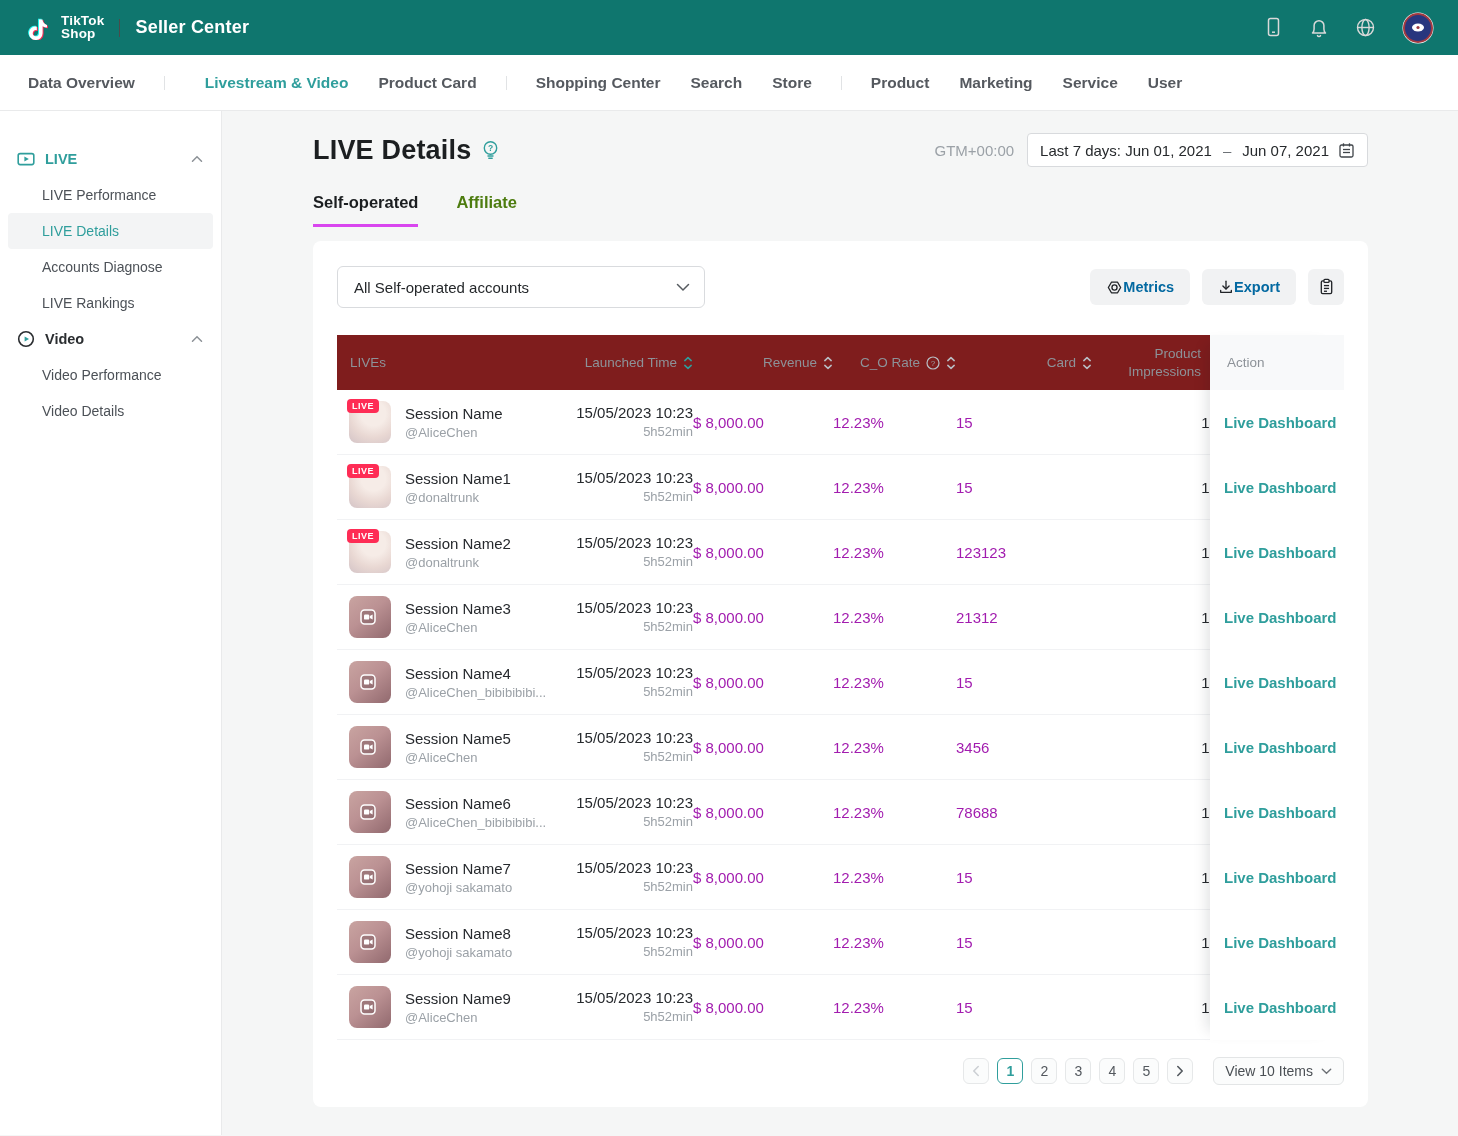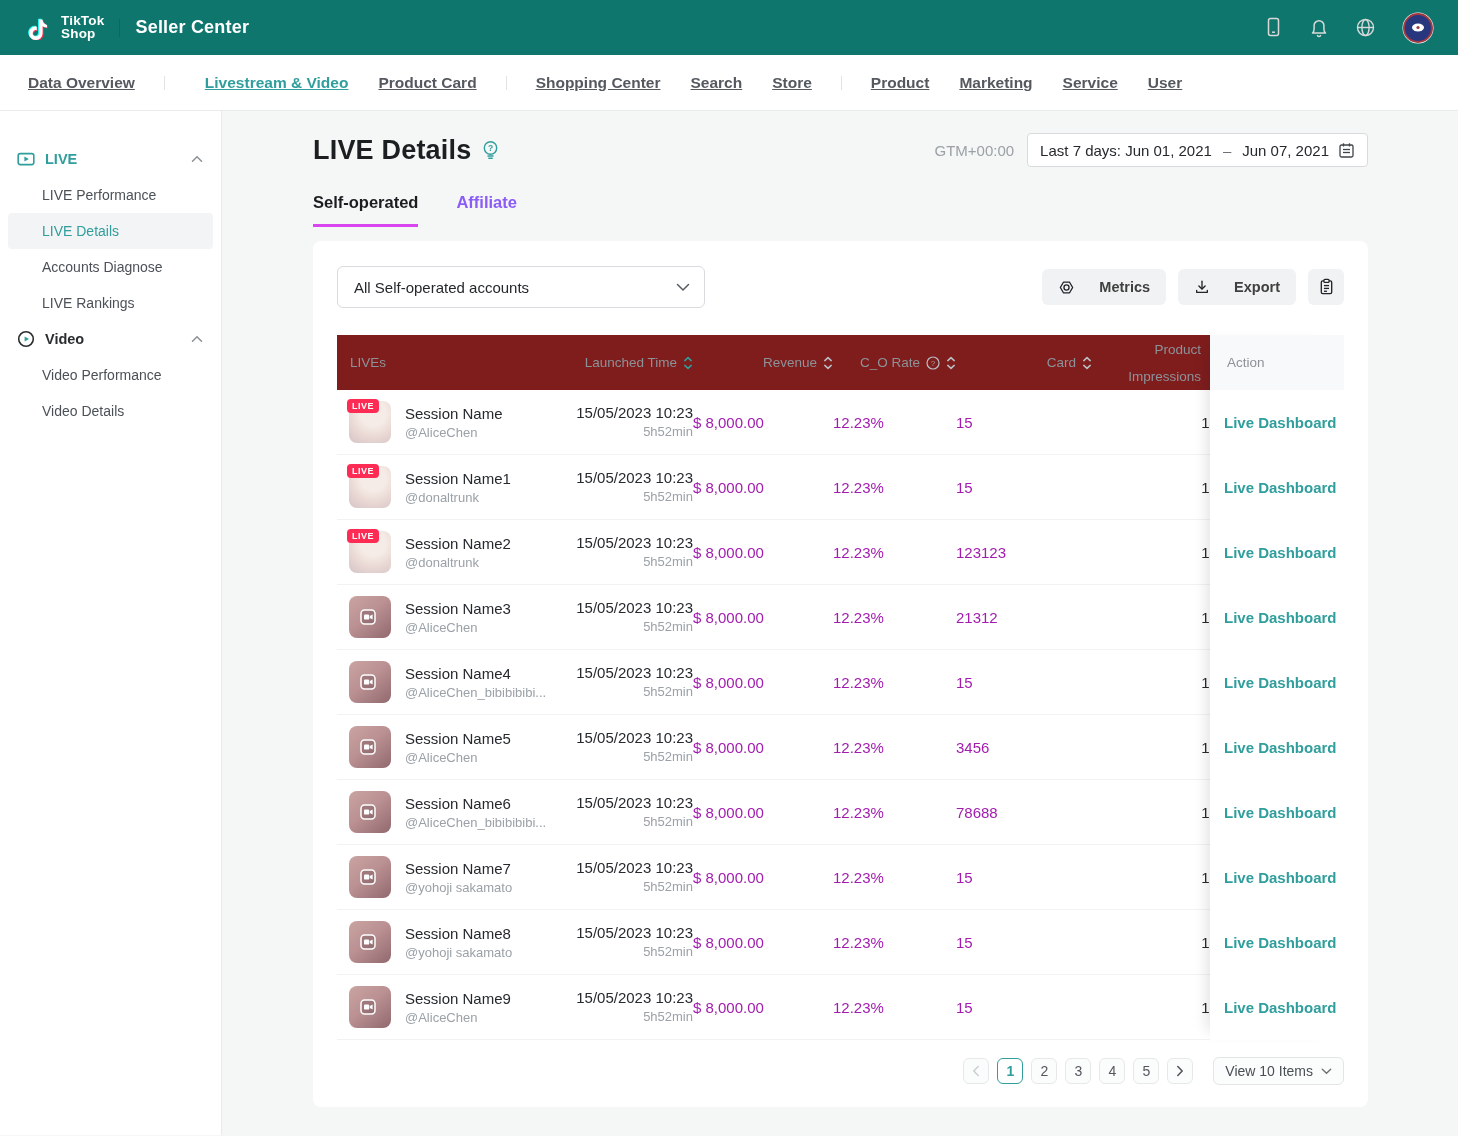--- a/index.html
+++ b/index.html
@@ -10,21 +10,21 @@
   .topbar { height:55px; background:#0f766e; display:flex; align-items:center; padding:0 24px 0 25px; }
   .brand { display:flex; align-items:center; gap:9px; }
   .brand-text { color:#fff; font-weight:700; font-size:13.5px; line-height:12.5px; letter-spacing:.2px; }
   .top-divider { width:1px; height:18px; background:#4b4b4b; margin:0 15px; }
   .product-name { color:#fff; font-size:18px; font-weight:600; letter-spacing:.2px; }
   .top-right { margin-left:auto; display:flex; align-items:center; gap:26px; }
   .top-icon { display:flex; align-items:center; justify-content:center; cursor:pointer; }
 
   
   .navbar { height:56px; background:#fff; border-bottom:1px solid #e9eaeb; display:flex; align-items:center; padding-left:13px; }
-  .nav-item { font-size:15.5px; font-weight:600; color:#55595f; margin:0 15px; cursor:pointer; white-space:nowrap;text-decoration:underline; }
+  .nav-item { font-size:15.5px; font-weight:600; color:#55595f; margin:0 15px; cursor:pointer; white-space:nowrap; }
   .nav-item.active { color:#2f9e9c;padding-left:11px; }
   .nav-sep { width:1px; height:14px; background:#e1e3e5; margin:0 14px; }
 
   
   .shell { display:flex; height:1024px; }
   .sidebar { width:222px; background:#fff; border-right:1px solid #e9eaeb; padding-top:30px; flex-shrink:0; }
   .side-group { height:36px; display:flex; align-items:center; gap:10px; padding:0 18px 0 17px; cursor:pointer; }
   .side-group .glabel { font-size:14.5px; font-weight:600; }
   .side-group.teal .glabel { color:#2f9e9c; }
   .side-group.dark .glabel { color:#2b2e31; }
@@ -38,44 +38,44 @@
   .title-row { display:flex; align-items:center; }
   .page-title { font-size:27px; font-weight:700; color:#1c1f21; letter-spacing:.2px; }
   .bulb { margin-left:10px; display:flex; }
   .title-right { margin-left:auto; display:flex; align-items:center; gap:13px; }
   .tz { font-size:15px; color:#9ba1a7; }
   .date-box { height:34px; border:1px solid #d8dadd; border-radius:4px; background:#fff;
     display:flex; align-items:center; padding:0 12px; gap:9px; font-size:15px; color:#26292c; cursor:pointer; }
   .date-box .dash { color:#6e7277; margin:0 2px; }
 
   .tabs { display:flex; gap:38px; margin-top:26px; }
-  .tab { font-size:16.5px; font-weight:700; color:#8b5cf6; padding-bottom:12px; cursor:pointer; }
+  .tab { font-size:16.5px; font-weight:700; color:#4d7c0f; padding-bottom:12px; cursor:pointer; }
   .tab.active { color:#1b1e20; border-bottom:3px solid #d946ef; }
 
   
   .card { background:#fff; border-radius:8px; margin-top:14px; padding:25px 24px 24px; height:866px; }
   .toolbar { display:flex; align-items:center; }
   .select-box { width:368px; height:42px; border:1px solid #d9dbde; border-radius:6px; background:#fff;
     display:flex; align-items:center; padding:0 14px 0 16px; font-size:15px; color:#25282b; cursor:pointer; }
   .select-box .chev { margin-left:auto; display:flex; }
   .toolbar-right { margin-left:auto; display:flex; align-items:center; gap:12px; }
   .gbtn { height:36px; border:none; border-radius:6px; background:#f1f2f3; display:flex; align-items:center;
-    gap:24px; padding:0 16px; font-size:14.5px; font-weight:600; color:#404040; cursor:pointer;
+    gap:0; padding:0 16px; font-size:14.5px; font-weight:600; color:#0369a1; cursor:pointer;
     font-family:inherit; }
   .gbtn.icon-only { width:36px; padding:0; justify-content:center; }
 
   
   .table-wrap { position:relative; margin-top:27px; }
   .thead, .trow { display:grid; grid-template-columns:236px 120px 140px 123px 136px 1fr; align-items:center; }
   .thead { height:55px; background:#7f1d1d; color:#8d9298; font-size:13.5px; position:relative; }
   .th { display:flex; align-items:center; }
   .th.left { padding-left:13px; }
   .th.right { justify-content:flex-end; gap:6px; }
   .th-pi { position:absolute; right:143px; top:50%; transform:translateY(-50%); width:92px;
-    text-align:right; line-height:27px; }
+    text-align:right; line-height:18px; }
   .trow { height:65px; border-bottom:1px solid #f1f2f4; position:relative; background:#fff; }
   .c-lives { display:flex; align-items:center; gap:14px; padding-left:12px; }
   .thumb { width:42px; height:42px; border-radius:8px; position:relative; flex-shrink:0; cursor:pointer; }
   .thumb.live { background:radial-gradient(circle at 58% 30%, #f6ece7 0 32%, #e9d8d3 62%, #d3c3c6); }
   .thumb.video { background:linear-gradient(140deg,#c9a4a1 0%,#bb9193 45%,#91696e 100%); }
   .live-badge { display:none; position:absolute; top:-2px; left:-2px; background:#fe2c55; color:#fff;
     font-size:9px; font-weight:700; letter-spacing:.5px; padding:2px 5px 2px; border-radius:4px; }
   .thumb.live .live-badge { display:block; }
   .cam { display:none; position:absolute; inset:0; align-items:center; justify-content:center; }
   .thumb.video .cam { display:flex; }

